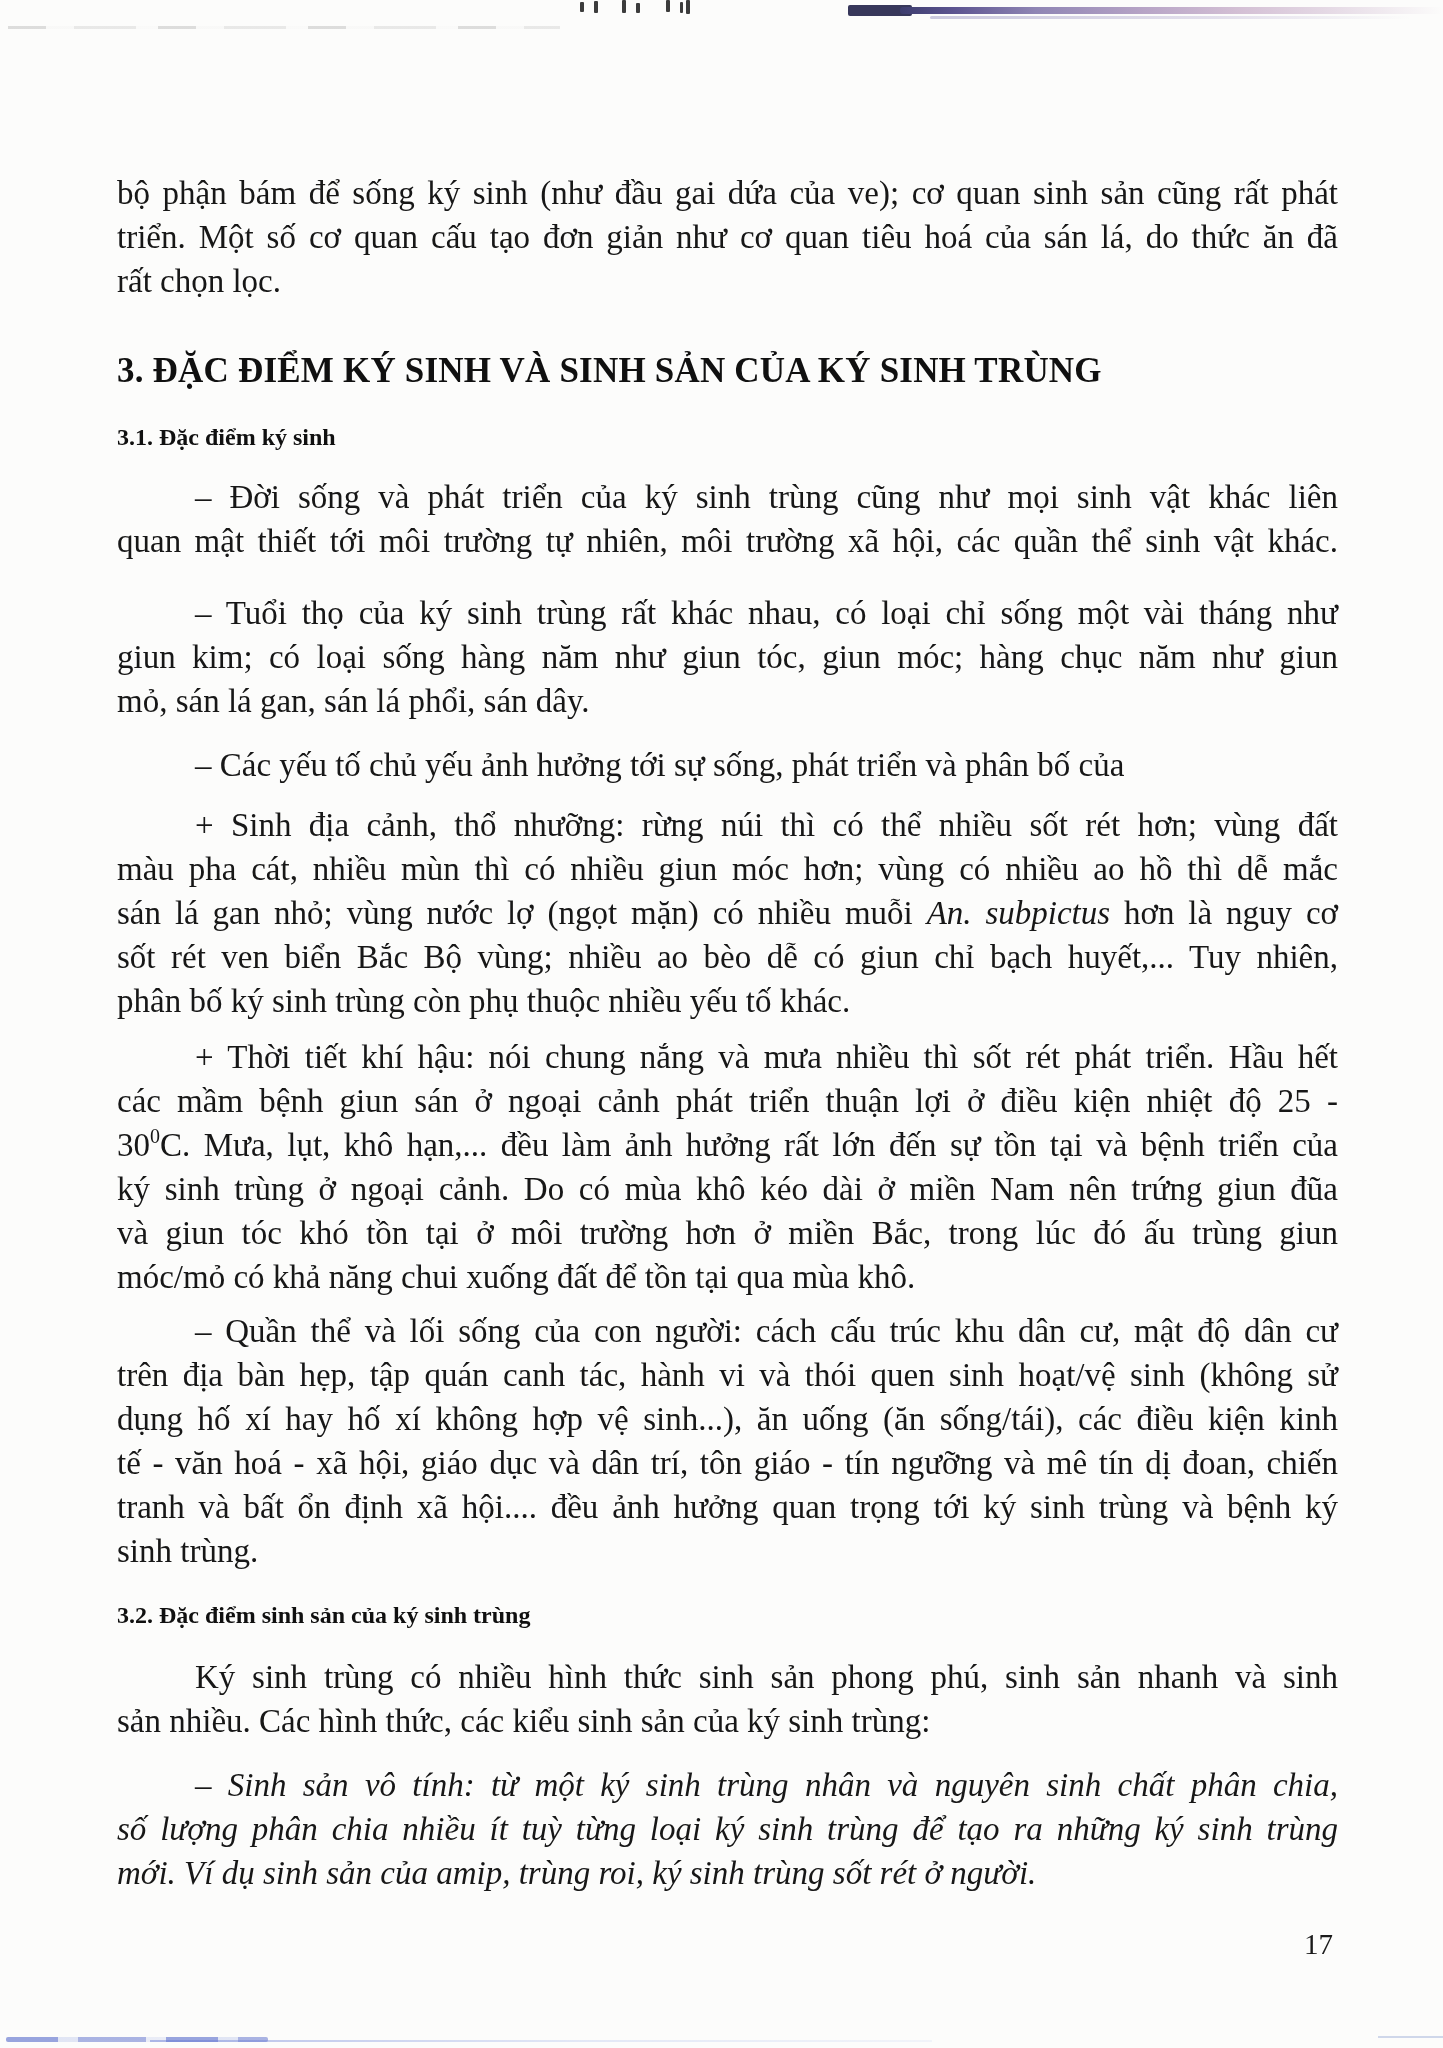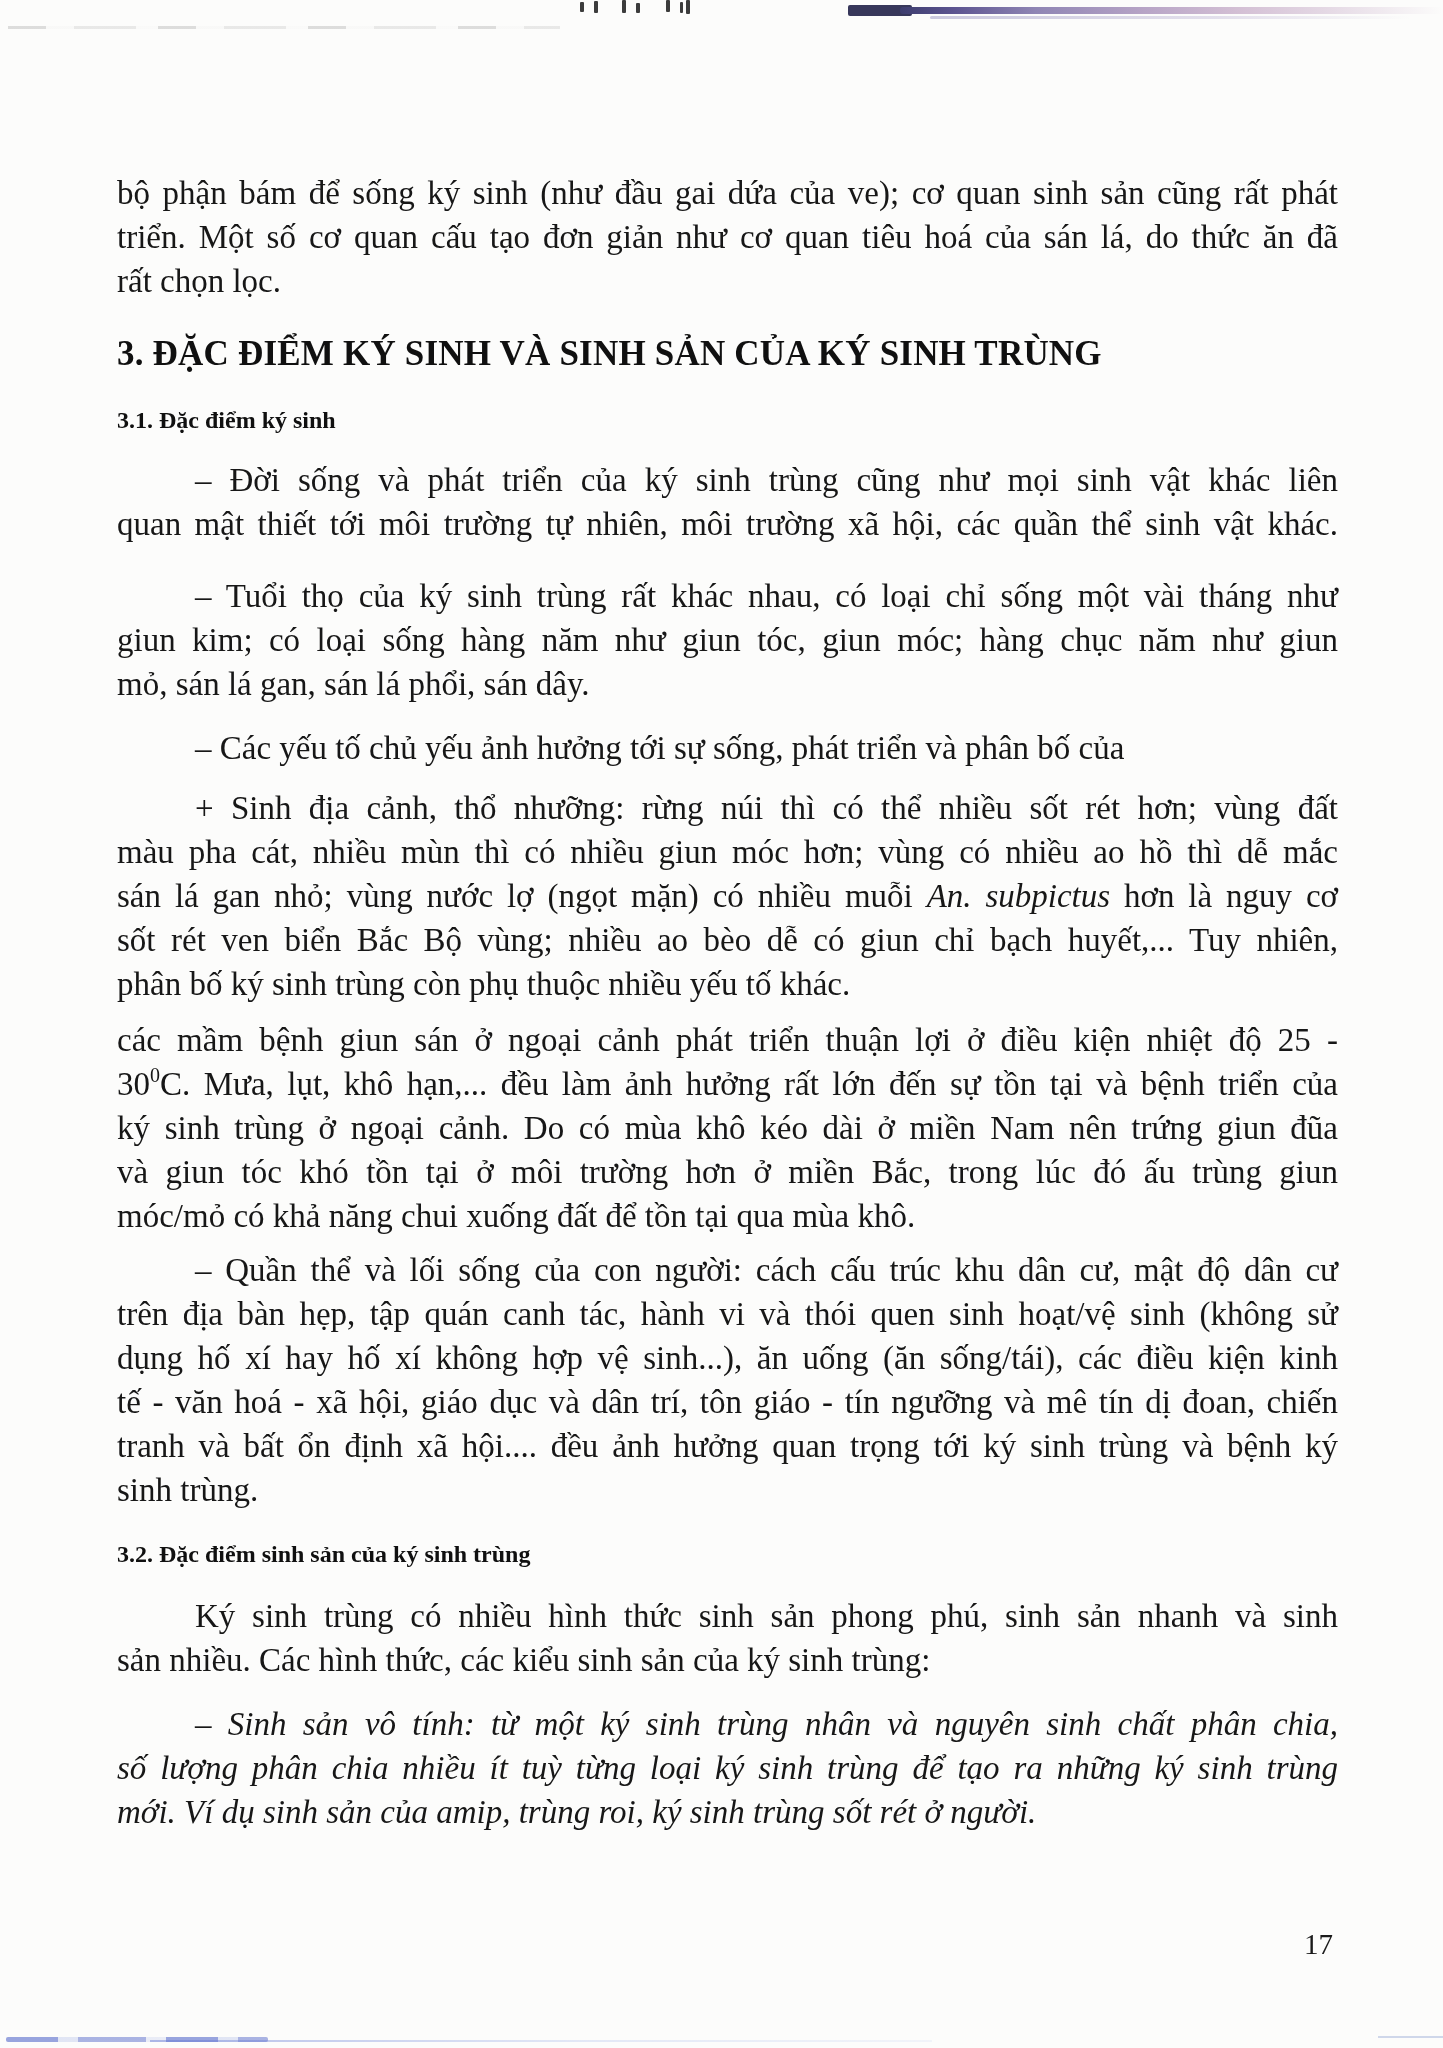--- a/index.html
+++ b/index.html
@@ -91,21 +91,21 @@
   <div class="art art-streak2"></div>
 
   <div class="textcol">
 
     <div class="para">
       <div class="ln j">bộ phận bám để sống ký sinh (như đầu gai dứa của ve); cơ quan sinh sản cũng rất phát</div>
       <div class="ln j">triển. Một số cơ quan cấu tạo đơn giản như cơ quan tiêu hoá của sán lá, do thức ăn đã</div>
       <div class="ln l">rất chọn lọc.</div>
     </div>
 
-    <div class="h1" style="margin-top:29px;">3. ĐẶC ĐIỂM KÝ SINH VÀ SINH SẢN CỦA KÝ SINH TRÙNG</div>
+    <div class="h1" style="margin-top:46px;">3. ĐẶC ĐIỂM KÝ SINH VÀ SINH SẢN CỦA KÝ SINH TRÙNG</div>
 
     <div class="h2" style="margin-top:22px;">3.1. Đặc điểm ký sinh</div>
 
     <div class="para" style="margin-top:16px;">
       <div class="ln j ind">– Đời sống và phát triển của ký sinh trùng cũng như mọi sinh vật khác liên</div>
       <div class="ln j">quan mật thiết tới môi trường tự nhiên, môi trường xã hội, các quần thể sinh vật khác.</div>
     </div>
 
     <div class="para" style="margin-top:28px;">
       <div class="ln j ind">– Tuổi thọ của ký sinh trùng rất khác nhau, có loại chỉ sống một vài tháng như</div>
@@ -119,20 +119,21 @@
 
     <div class="para" style="margin-top:16px;">
       <div class="ln j ind">+ Sinh địa cảnh, thổ nhưỡng: rừng núi thì có thể nhiều sốt rét hơn; vùng đất</div>
       <div class="ln j">màu pha cát, nhiều mùn thì có nhiều giun móc hơn; vùng có nhiều ao hồ thì dễ mắc</div>
       <div class="ln j"><span>sán lá gan nhỏ; vùng nước lợ (ngọt mặn) có nhiều muỗi </span><span class="it">An. subpictus</span><span> hơn là nguy cơ</span></div>
       <div class="ln j">sốt rét ven biển Bắc Bộ vùng; nhiều ao bèo dễ có giun chỉ bạch huyết,... Tuy nhiên,</div>
       <div class="ln l">phân bố ký sinh trùng còn phụ thuộc nhiều yếu tố khác.</div>
     </div>
 
     <div class="para" style="margin-top:12px;">
+      <div class="ln j ind">+ Thời tiết khí hậu: nói chung nắng và mưa nhiều thì sốt rét phát triển. Hầu hết</div>
       <div class="ln j">các mầm bệnh giun sán ở ngoại cảnh phát triển thuận lợi ở điều kiện nhiệt độ 25 -</div>
       <div class="ln j"><span>30</span><span class="sup">0</span><span>C. Mưa, lụt, khô hạn,... đều làm ảnh hưởng rất lớn đến sự tồn tại và bệnh triển của</span></div>
       <div class="ln j">ký sinh trùng ở ngoại cảnh. Do có mùa khô kéo dài ở miền Nam nên trứng giun đũa</div>
       <div class="ln j">và giun tóc khó tồn tại ở môi trường hơn ở miền Bắc, trong lúc đó ấu trùng giun</div>
       <div class="ln l">móc/mỏ có khả năng chui xuống đất để tồn tại qua mùa khô.</div>
     </div>
 
     <div class="para" style="margin-top:10px;">
       <div class="ln j ind">– Quần thể và lối sống của con người: cách cấu trúc khu dân cư, mật độ dân cư</div>
       <div class="ln j">trên địa bàn hẹp, tập quán canh tác, hành vi và thói quen sinh hoạt/vệ sinh (không sử</div>

